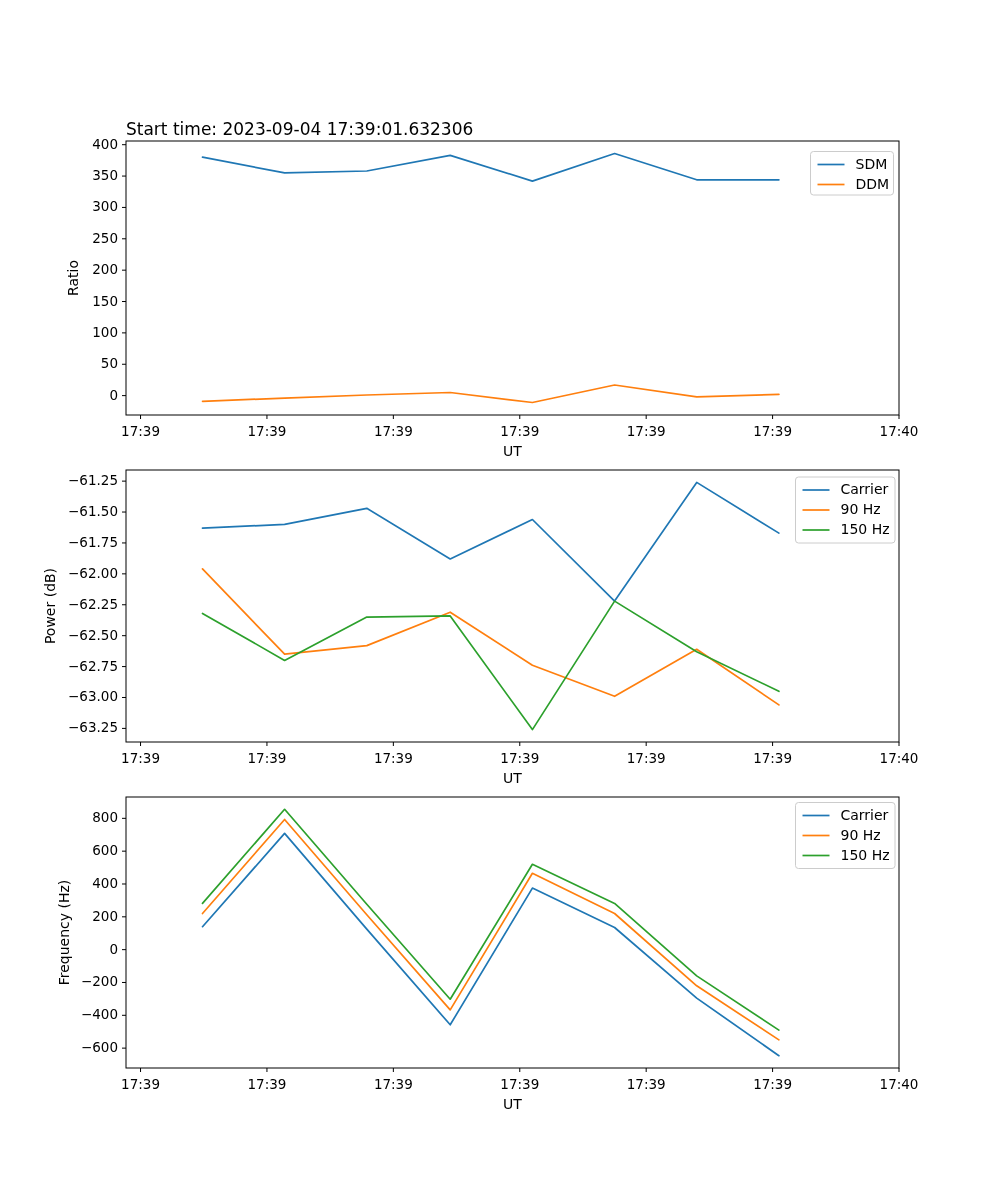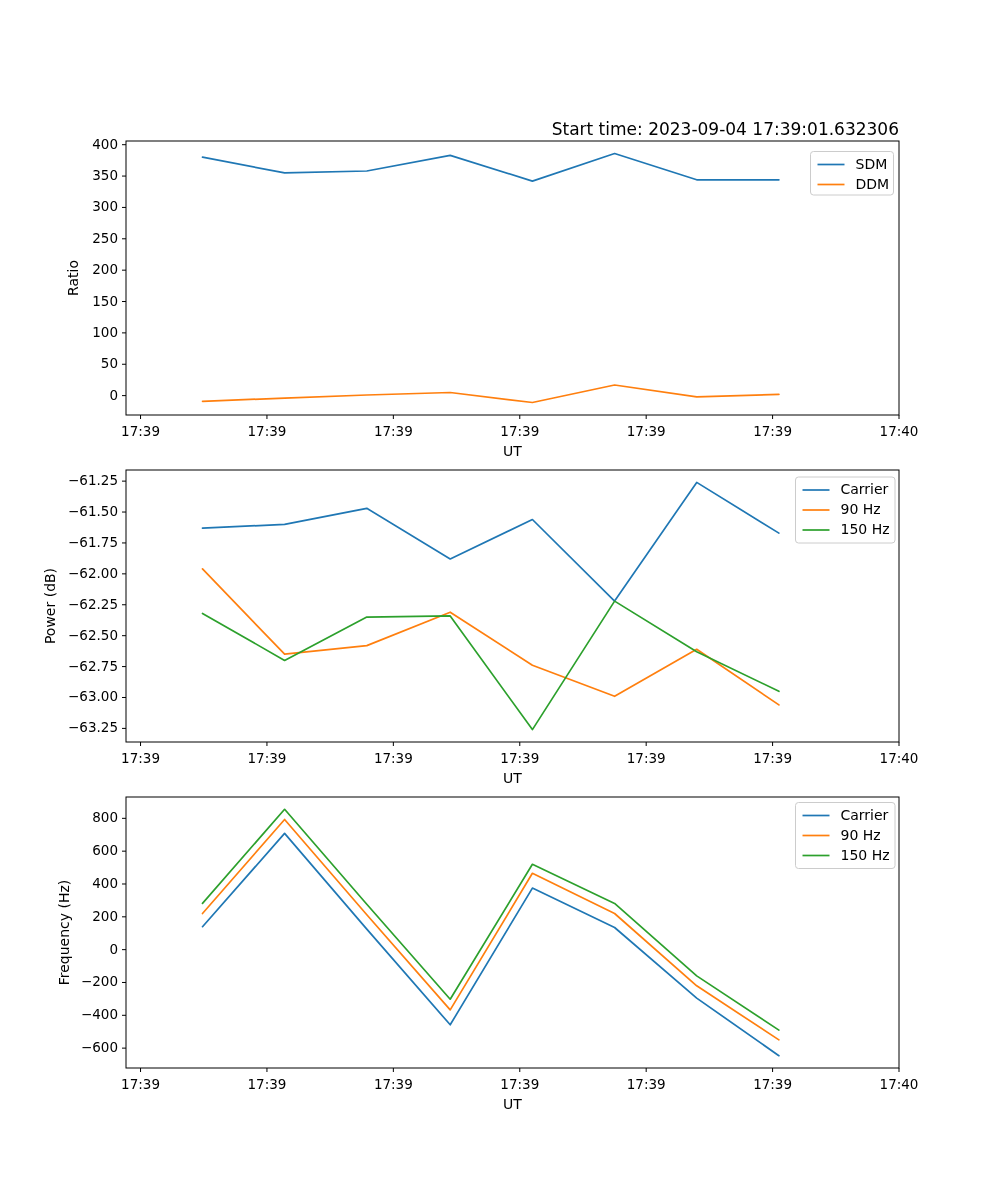--- a/index.html
+++ b/index.html
@@ -9,21 +9,21 @@
     height: 1200px;
     background: #ffffff;
     font-family: "DejaVu Sans", sans-serif;
     overflow: hidden;
   }
   .fig-title {
     position: absolute;
     left: 126px;
     top: 119px;
     width: 773px;
-    text-align: right;
+    text-align: left;
     font-size: 17px;
     color: #000000;
     white-space: nowrap;
   }
   svg { position: absolute; left: 0; top: 0; }
   svg text { font-family: "DejaVu Sans", sans-serif; fill: #000000; }
   .tick-label  { font-size: 13.5px; }
   .axis-label  { font-size: 14px; }
   .legend-text { font-size: 14px; }
 </style>

